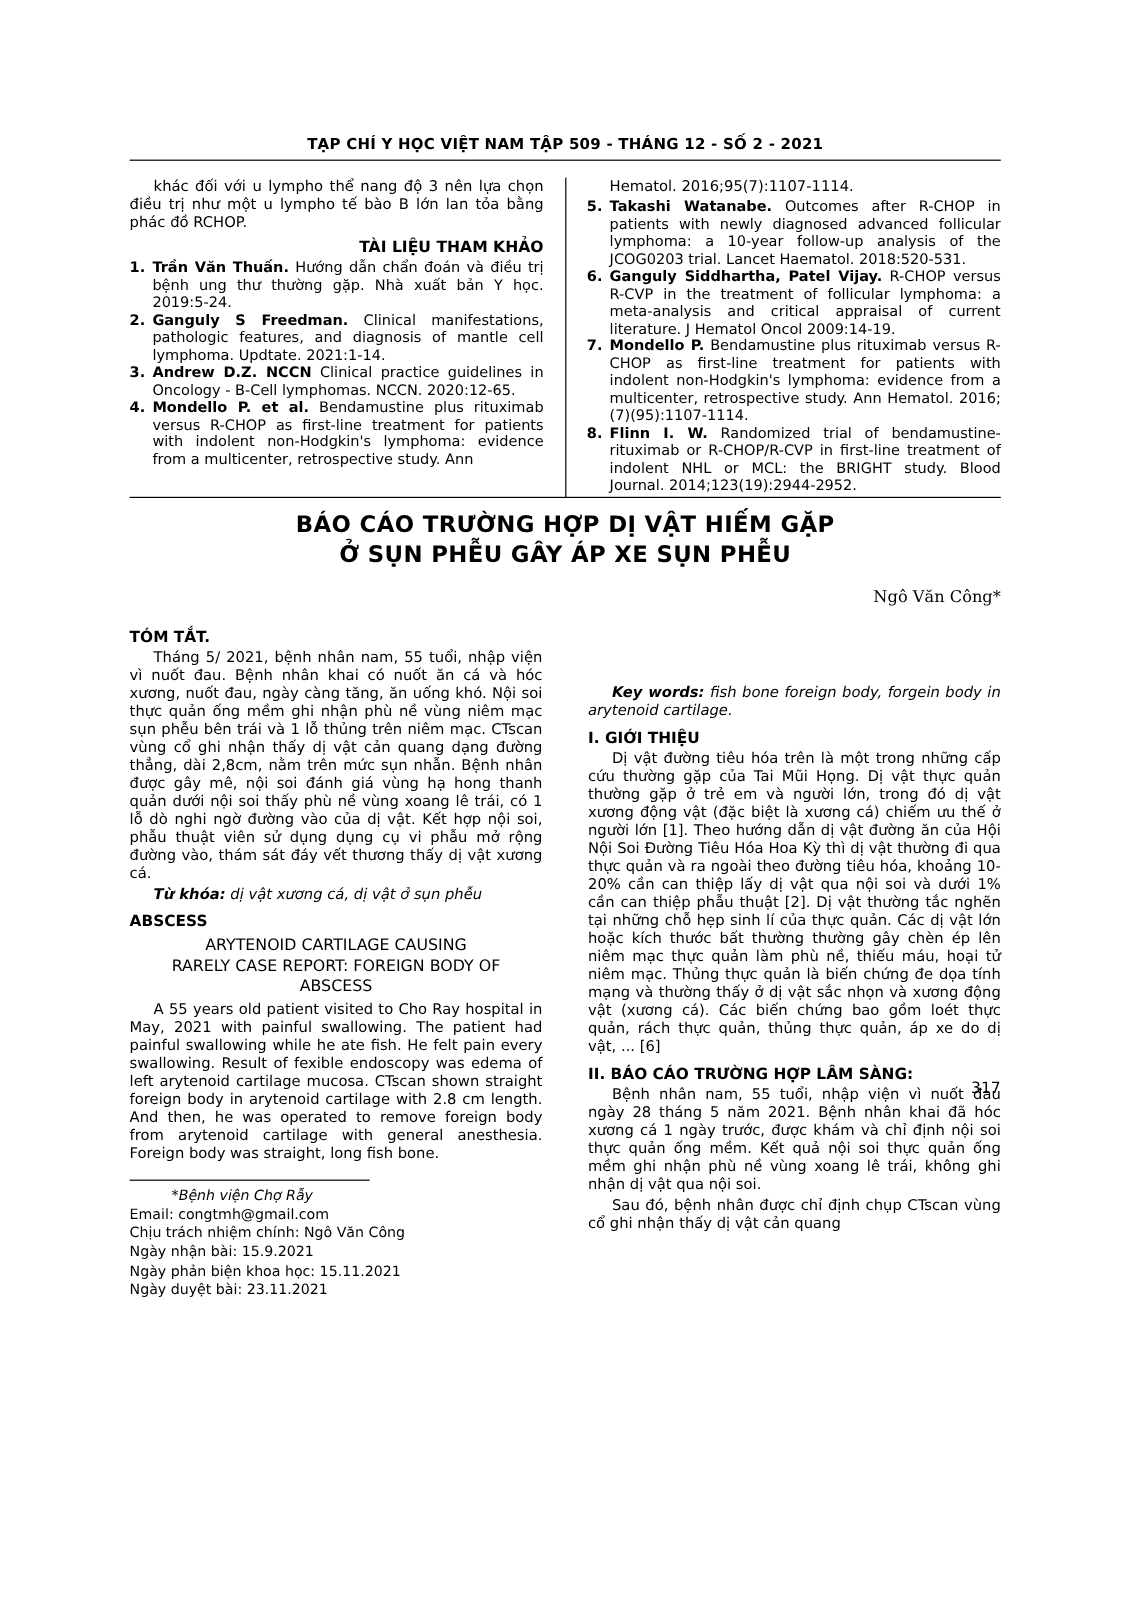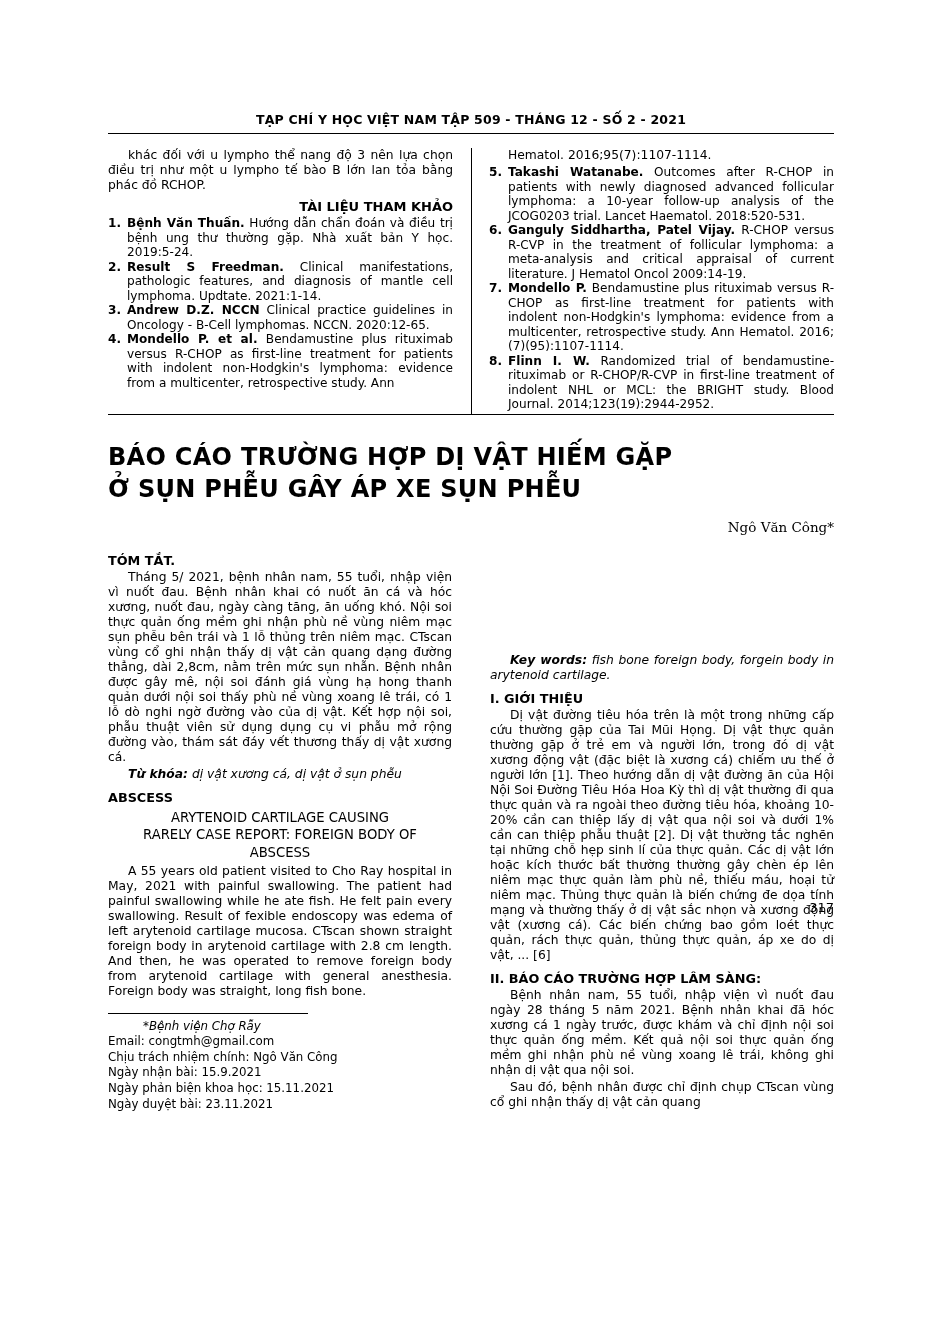--- a/index.html
+++ b/index.html
@@ -103,38 +103,39 @@
     bottom: 0;
     border-left: 1px solid #000;
   }
   .top-hr {
     width: 726px;
     border-top: 1px solid #000;
     margin-top: 2px;
   }
   
   .article-title {
-    font-size: 24px;
+    text-align: center;
+    font-size: 19px;
     font-weight: bold;
     line-height: 1.35;
-    margin: 26px 0 0 0;
+    margin: 10px 0 0 0;
     letter-spacing: 0.3px;
   }
   .byline {
     text-align: right;
     font-size: 13.5px;
     font-weight: normal;
     font-family: "DejaVu Serif", serif;
     margin: 14px 0 10px 0;
   }
   
   .main-cols {
     display: flex;
     gap: 38px;
-    align-items: flex-end;
+    align-items: center;
     margin-top: 6px;
   }
   .h-bold {
     font-size: 12.8px;
     font-weight: bold;
     margin: 8px 0 2px 0;
   }
   .h-center {
     text-align: center;
     font-size: 13.2px;
@@ -181,22 +182,22 @@
   <div class="content">
 
     <div class="top-wrap">
       <div class="vrule"></div>
       <div class="top-cols">
 
         <div class="col">
           <p class="para indent">khác đối với u lympho thể nang độ 3 nên lựa chọn điều trị như một u lympho tế bào B lớn lan tỏa bằng phác đồ RCHOP.</p>
           <div class="sec-title">TÀI LIỆU THAM KHẢO</div>
           <ol class="refs">
-            <li><span class="num">1.</span><span class="auth">Bệnh Văn Thuấn.</span><span> Hướng dẫn chẩn đoán và điều trị bệnh ung thư thường gặp. Nhà xuất bản Y học. 2019:5-24.</span></li>
-            <li><span class="num">2.</span><span class="auth">Result S Freedman.</span><span> Clinical manifestations, pathologic features, and diagnosis of mantle cell lymphoma. Updtate. 2021:1-14.</span></li>
+            <li><span class="num">1.</span><span class="auth">Trần Văn Thuấn.</span><span> Hướng dẫn chẩn đoán và điều trị bệnh ung thư thường gặp. Nhà xuất bản Y học. 2019:5-24.</span></li>
+            <li><span class="num">2.</span><span class="auth">Ganguly S Freedman.</span><span> Clinical manifestations, pathologic features, and diagnosis of mantle cell lymphoma. Updtate. 2021:1-14.</span></li>
             <li><span class="num">3.</span><span class="auth">Andrew D.Z. NCCN</span><span> Clinical practice guidelines in Oncology - B-Cell lymphomas. NCCN. 2020:12-65.</span></li>
             <li><span class="num">4.</span><span class="auth">Mondello P. et al.</span><span> Bendamustine plus rituximab versus R-CHOP as first-line treatment for patients with indolent non-Hodgkin's lymphoma: evidence from a multicenter, retrospective study. Ann</span></li>
           </ol>
         </div>
 
         <div class="col">
           <p class="para" style="padding-left:19px;">Hematol. 2016;95(7):1107-1114.</p>
           <ol class="refs">
             <li><span class="num">5.</span><span class="auth">Takashi Watanabe.</span><span> Outcomes after R-CHOP in patients with newly diagnosed advanced follicular lymphoma: a 10-year follow-up analysis of the JCOG0203 trial. Lancet Haematol. 2018:520-531.</span></li>
             <li><span class="num">6.</span><span class="auth">Ganguly Siddhartha, Patel Vijay.</span><span> R-CHOP versus R-CVP in the treatment of follicular lymphoma: a meta-analysis and critical appraisal of current literature. J Hematol Oncol 2009:14-19.</span></li>

